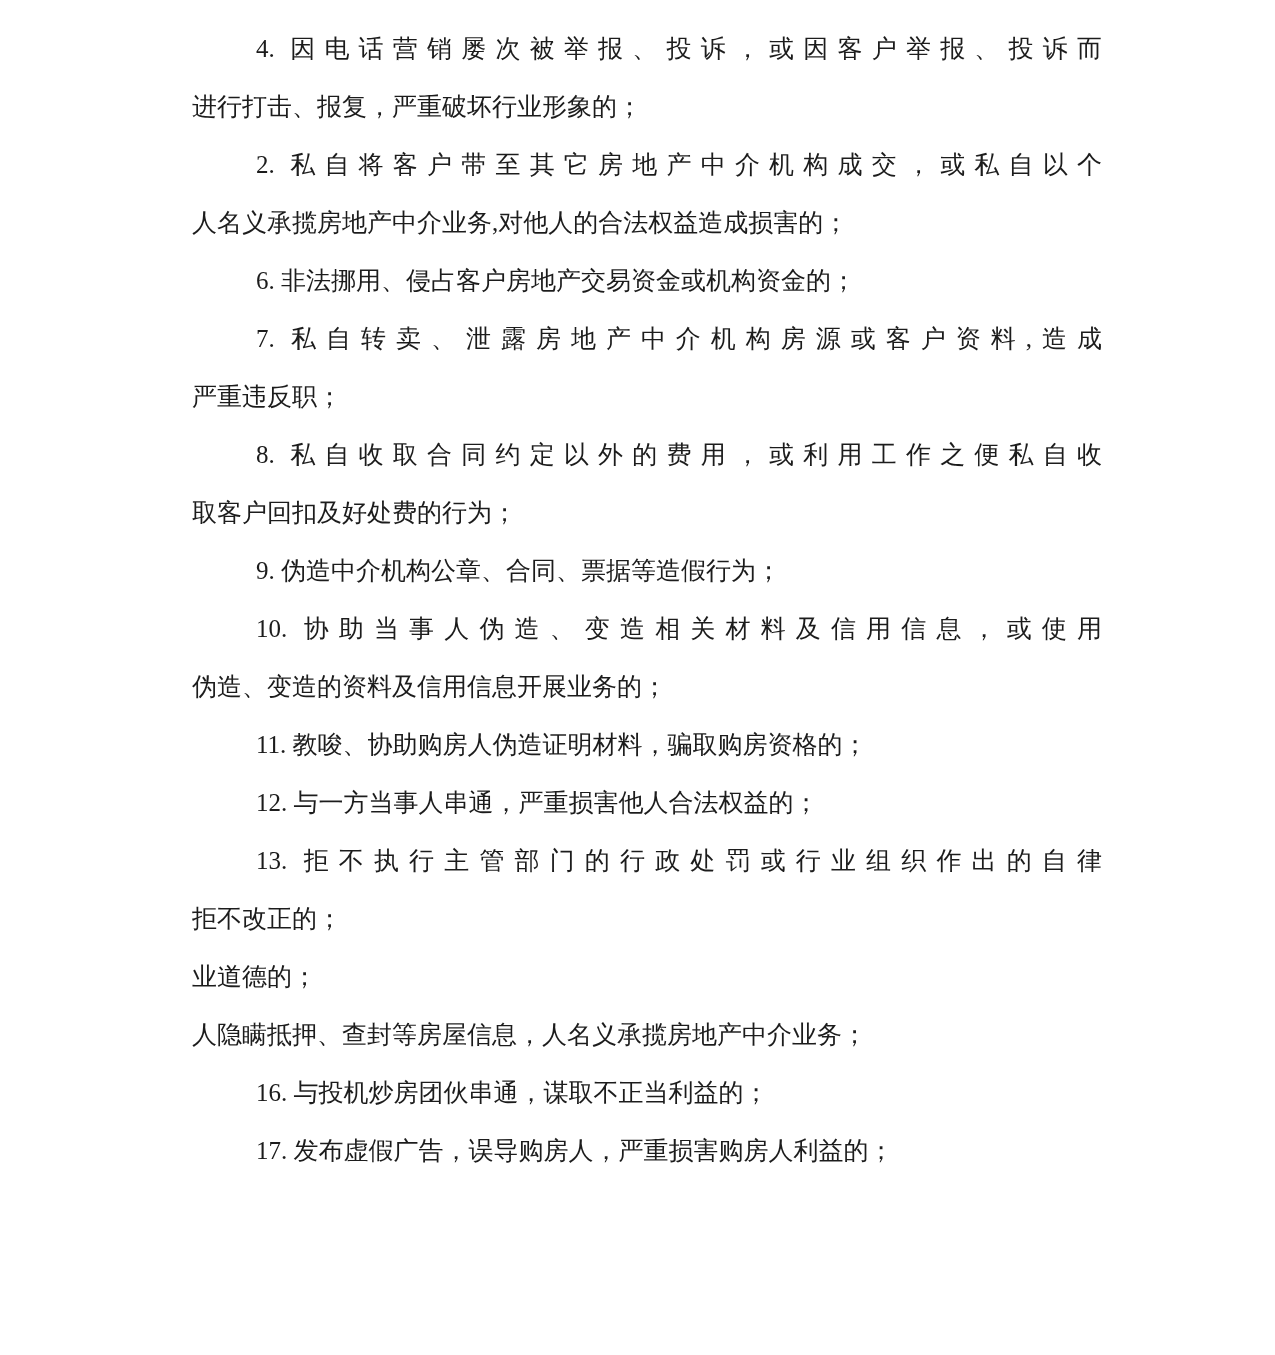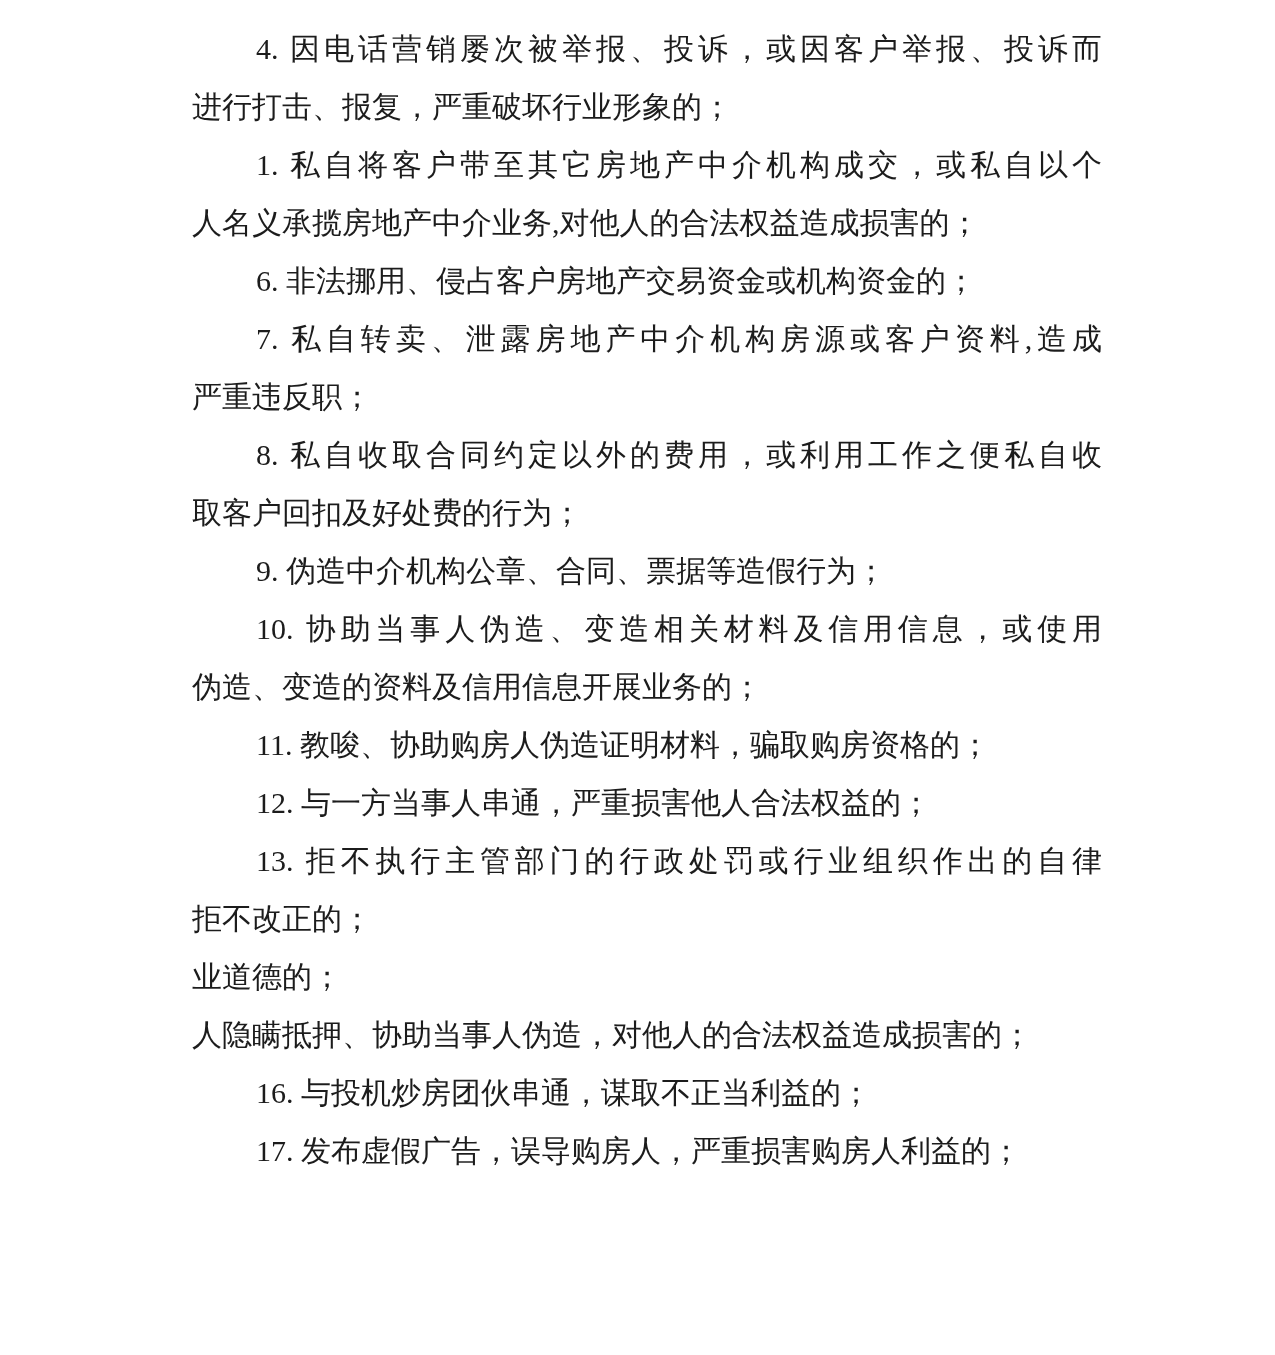--- a/index.html
+++ b/index.html
@@ -14,52 +14,52 @@
   }
   .page {
     box-sizing: border-box;
     width: 1275px;
     height: 1355px;
     padding: 20px 173px 0 192px;
     background: #ffffff;
   }
   .line {
     font-family: "Liberation Serif", "DejaVu Serif", serif;
-    font-size: 30px;
+    font-size: 25px;
     line-height: 58px;
     color: #1c1c1c;
     text-align: left;
   }
   .line.indent {
     text-indent: 64px;
   }
   .line.justified {
     text-align: justify;
     text-align-last: justify;
   }
 </style>
 </head>
 <body>
 
 <main class="page">
   <div id="paragraphs">
       <div class="line indent justified">4. 因电话营销屡次被举报、投诉，或因客户举报、投诉而</div>
       <div class="line">进行打击、报复，严重破坏行业形象的；</div>
-      <div class="line indent justified">1. 私自将客户带至其它房地产中介机构成交，或私自以个</div>
+      <div class="line indent justified">2. 私自将客户带至其它房地产中介机构成交，或私自以个</div>
       <div class="line">人名义承揽房地产中介业务,对他人的合法权益造成损害的；</div>
       <div class="line indent">6. 非法挪用、侵占客户房地产交易资金或机构资金的；</div>
       <div class="line indent justified">7. 私自转卖、泄露房地产中介机构房源或客户资料,造成</div>
       <div class="line">严重违反职；</div>
       <div class="line indent justified">8. 私自收取合同约定以外的费用，或利用工作之便私自收</div>
       <div class="line">取客户回扣及好处费的行为；</div>
       <div class="line indent">9. 伪造中介机构公章、合同、票据等造假行为；</div>
       <div class="line indent justified">10. 协助当事人伪造、变造相关材料及信用信息，或使用</div>
       <div class="line">伪造、变造的资料及信用信息开展业务的；</div>
       <div class="line indent">11. 教唆、协助购房人伪造证明材料，骗取购房资格的；</div>
       <div class="line indent">12. 与一方当事人串通，严重损害他人合法权益的；</div>
       <div class="line indent justified">13. 拒不执行主管部门的行政处罚或行业组织作出的自律</div>
       <div class="line">拒不改正的；</div>
       <div class="line">业道德的；</div>
-      <div class="line">人隐瞒抵押、协助当事人伪造，对他人的合法权益造成损害的；</div>
+      <div class="line">人隐瞒抵押、查封等房屋信息，人名义承揽房地产中介业务；</div>
       <div class="line indent">16. 与投机炒房团伙串通，谋取不正当利益的；</div>
       <div class="line indent">17. 发布虚假广告，误导购房人，严重损害购房人利益的；</div>
     </div>
 </main>
 
 </body></html>

